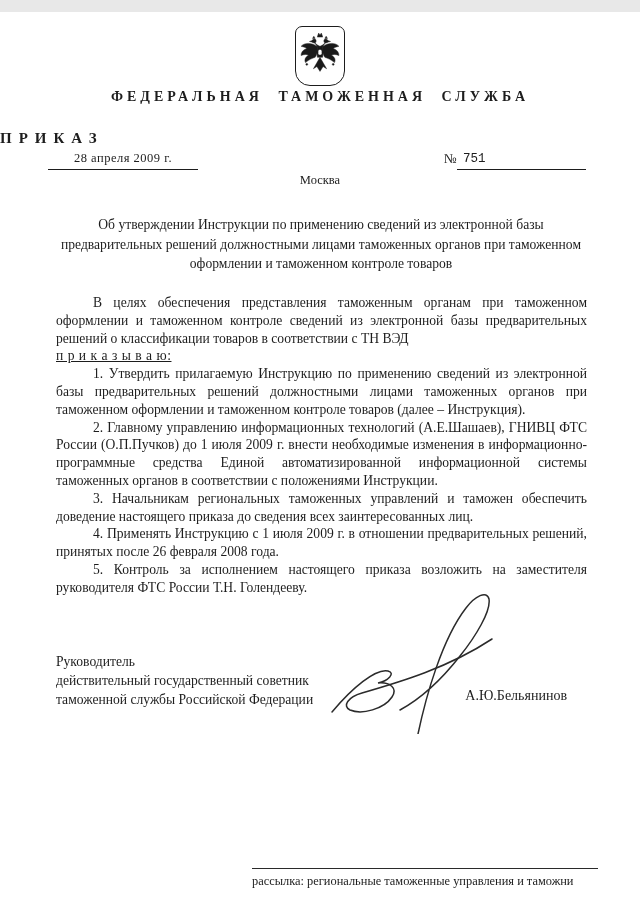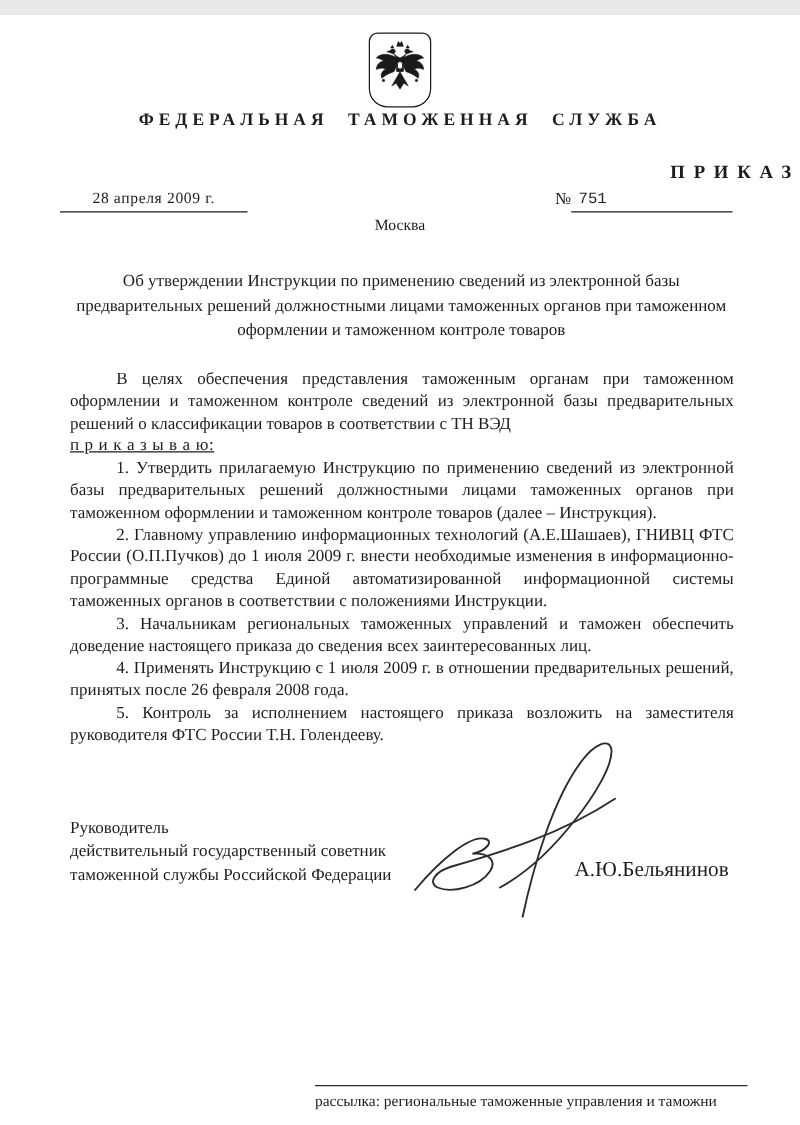--- a/index.html
+++ b/index.html
@@ -27,21 +27,21 @@
   
   .org-name {
     position:absolute; top:77px; left:0; width:640px;
     text-align:center;
     font-weight:bold; font-size:14px;
     letter-spacing:4px; word-spacing:8px;
     white-space:nowrap;
   }
   .doc-type {
     position:absolute; top:118px; left:0; width:640px;
-    text-align:right;
+    text-align:left;
     font-weight:bold; font-size:15px;
     letter-spacing:7px;
   }
 
   
   .date-field {
     position:absolute; top:139px; left:48px; width:150px;
     text-align:center;
     font-family:Liberation Serif, serif;
     font-size:12.5px; letter-spacing:0.5px;
@@ -82,22 +82,22 @@
   .body-text p { margin:0; text-indent:37px; }
   .body-text p.enact { text-indent:0; letter-spacing:0.5px;text-decoration:underline; }
 
   
   .sig-block {
     position:absolute; top:640px; left:56px; width:531px;
     font-size:13.6px; line-height:19px;
   }
   .sig-block .post-line { display:block; }
   .sig-name {
-    position:absolute; right:4px; top:34px;
-    font-size:17px;
+    position:absolute; right:20px; top:34px;
+    font-size:14px;
   }
   .sig-scrawl {
     position:absolute; top:572px; left:330px;
     width:186px; height:150px;
     pointer-events:none; z-index:3;
   }
 
   
   .footer {
     position:absolute; top:856px; left:252px; width:346px;

